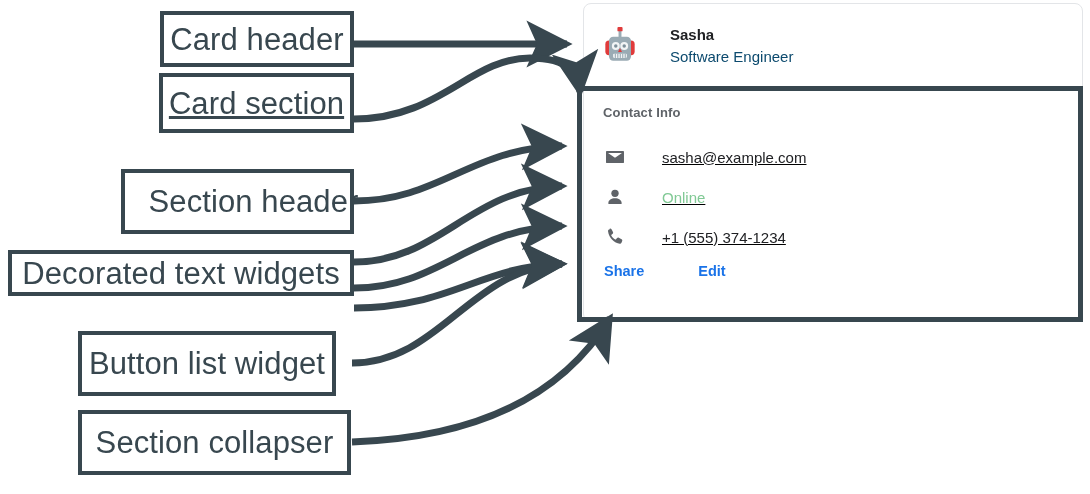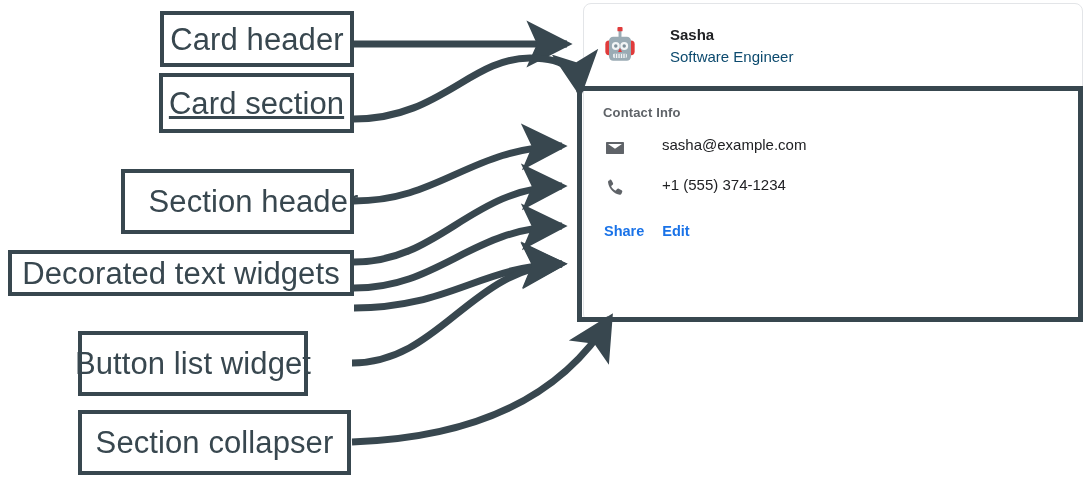--- a/index.html
+++ b/index.html
@@ -28,21 +28,21 @@
     line-height: 1;
     letter-spacing: .1px;
     white-space: nowrap;
     z-index: 6;
   }
 
   #cb-card-header   { left: 160px; top: 11px;  width: 194px; height: 56px; }
   #cb-card-section  { left: 159px; top: 73px;  width: 195px; height: 60px; text-decoration: underline; }
   #cb-section-header{ left: 121px; top: 169px; width: 233px; height: 65px; padding-left: 32px; }
   #cb-decorated     { left: 8px;   top: 250px; width: 346px; height: 46px; }
-  #cb-button-list   { left: 78px;  top: 331px; width: 230px; height: 65px; }
+  #cb-button-list   { left: 78px;  top: 331px; width: 258px; height: 65px; }
   #cb-collapser     { left: 78px;  top: 410px; width: 273px; height: 65px; }
 
   
   #arrows {
     position: absolute; left: 0; top: 0;
     width: 1090px; height: 494px;
     z-index: 4;
     pointer-events: none;
   }
 
@@ -89,43 +89,44 @@
   }
   #section-header {
     font-size: 13px;
     color: #5f6368;
     font-weight: bold;
     letter-spacing: .15px;
     margin: 0 0 17px 3px;
   }
   .text-row {
     display: flex;
-    align-items: flex-start;
+    align-items: center;
     height: 40px;
+    text-decoration: underline;
   }
   .text-row .row-icon {
     width: 22px; height: 22px;
     flex: 0 0 22px;
     margin-left: 4px;
     display: block;
     color: #5f6368;
   }
   .text-row .row-text {
     margin-left: 36px;
     font-size: 15px;
     color: #202124;
     line-height: 1;
   }
   .text-row .row-text.status-online { color: #81c995; }
 
   
   #button-list {
     display: flex;
     align-items: center;
-    gap: 18px;
+    gap: 54px;
     margin: 6px 0 0 4px;
   }
   .card-button {
     font-size: 14.5px;
     color: #1a73e8;
     font-weight: bold;
     background: none;
     border: 0;
     padding: 0;
     cursor: pointer;
@@ -230,20 +231,27 @@
 
     <div id="section-header">Contact Info</div>
 
     <div class="text-row">
       <svg class="row-icon" viewBox="0 0 24 24">
         <path fill="#5f6368" d="M3.2 5.4h17.6c.55 0 1 .45 1 1v11.2c0 .55-.45 1-1 1H3.2c-.55 0-1-.45-1-1V6.4c0-.55.45-1 1-1zm8.8 7.3l7.6-5.1H4.4l7.6 5.1z"></path>
       </svg>
       <span class="row-text">sasha@example.com</span>
     </div>
 
+    <div class="text-row">
+      <svg class="row-icon" viewBox="0 0 24 24">
+        <circle cx="12" cy="8" r="4" fill="#5f6368"></circle>
+        <path fill="#5f6368" d="M12 13.4c-4 0-7.2 2.1-7.2 4.7v1.5h14.4v-1.5c0-2.6-3.2-4.7-7.2-4.7z"></path>
+      </svg>
+      <span class="row-text status-online">Online</span>
+    </div>
 
     <div class="text-row">
       <svg class="row-icon" viewBox="0 0 24 24">
         <path fill="#5f6368" d="M6.3 2.8c.7-.3 1.5 0 1.9.7l1.6 3c.35.65.2 1.45-.35 1.9l-1.3 1.1c-.25.2-.35.55-.2.85.9 1.9 2.45 3.45 4.35 4.35.3.15.65.05.85-.2l1.1-1.3c.45-.55 1.25-.7 1.9-.35l3 1.6c.7.4 1 1.2.7 1.9l-.8 1.9c-.3.7-1 1.15-1.75 1.05C11.2 18.6 5.4 12.8 4.4 5.65c-.1-.75.35-1.45 1.05-1.75l.85-.35z"></path>
       </svg>
       <span class="row-text">+1 (555) 374-1234</span>
     </div>
 
     <div id="button-list">
       <button class="card-button">Share</button>

